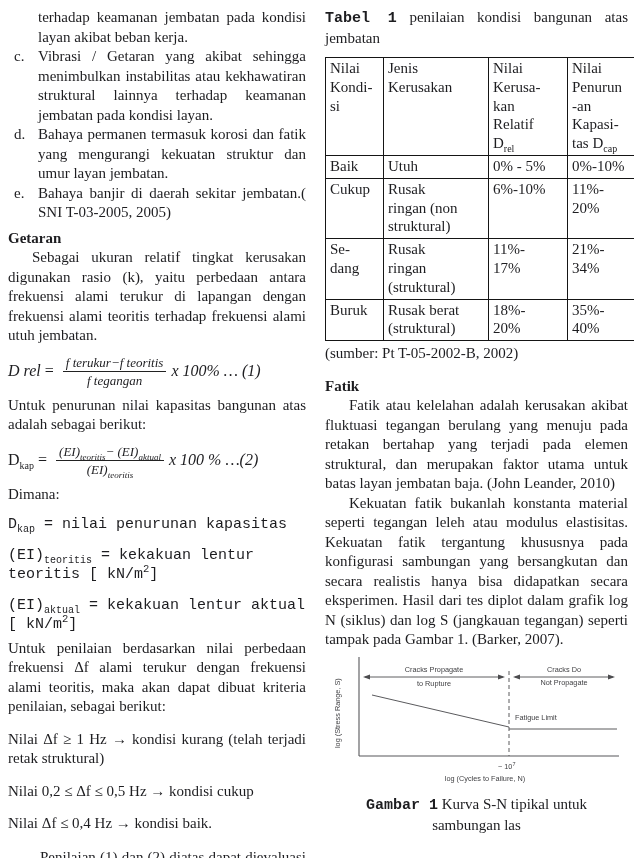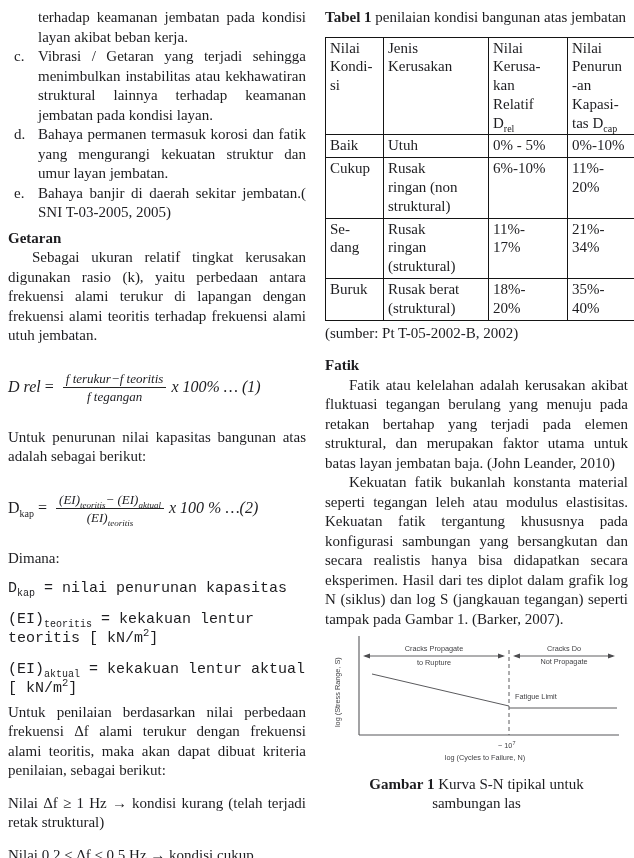--- a/index.html
+++ b/index.html
@@ -13,54 +13,54 @@
   .col-right{width:303px;flex:none;}
   p{margin:0;}
   .just{text-align:justify;}
   .cont{margin-left:30px;}
   .li{display:flex;}
   .li .marker{flex:none;width:24px;padding-left:6px;}
   .li .li-text{flex:1;text-align:justify;}
   .heading{font-weight:bold;margin-top:6px;}
   .indent{text-indent:24px;}
   .formula{display:flex;align-items:center;margin:9px 0 8px 0;font-style:italic;font-size:16px;}
-  .formula .frac{display:inline-flex;flex-direction:column;text-align:center;font-size:13px;line-height:15px;margin:16px 5px;}
+  .formula .frac{display:inline-flex;flex-direction:column;text-align:center;font-size:13px;line-height:15px;margin:0 5px;}
   .formula .num{border-bottom:1.2px solid #222;padding:0 3px 1px 3px;}
   .formula .den{padding-top:1px;}
   .formula .eq{margin:0 4px;}
   .roman{font-style:normal;}
   sub{font-size:10px;line-height:0;}
   sup{font-size:10.5px;line-height:0;}
   .def{margin-top:11px;font-family:Liberation Mono, monospace;}
   .gap-p{margin-top:4px;}
   .crit{margin-top:13px;text-align:justify;}
   .closing{margin-top:14px;text-align:justify;text-indent:32px;}
   .tcaption{text-align:justify;}
-  .bold{font-weight:bold;}
+  .bold{font-weight:bold;font-family:Liberation Mono, monospace;}
   table.t1{border-collapse:collapse;table-layout:fixed;width:297px;margin-top:9px;}
   table.t1 td{border:1.6px solid #151515;vertical-align:top;padding:1px 3px 2px 4px;line-height:18.8px;}
   .pre{white-space:pre-line;}
   .c1{width:50px;} .c2{width:97px;} .c3{width:71px;} .c4{width:73px;}
   .source{margin-top:3px;}
   .fatik-h{font-weight:bold;margin-top:13px;}
   .figure-wrap{margin-top:5px;margin-left:2px;}
   .figcap{margin-top:3px;text-align:center;max-width:252px;margin-left:auto;margin-right:auto;}
   svg text{font-family:"Liberation Sans", sans-serif;fill:#3f3f42;}
 </style>
 </head>
 <body>
 
 <div class="page">
 
   <div class="col-left">
     <p class="just cont">terhadap keamanan jembatan pada kondisi layan akibat beban kerja.</p>
 
     <div class="li">
       <span class="marker">c.</span>
-      <span class="li-text">Vibrasi / Getaran yang terjadi sehingga menimbulkan instabilitas atau kekhawatiran struktural lainnya terhadap keamanan jembatan pada kondisi layan.</span>
+      <span class="li-text">Vibrasi / Getaran yang akibat sehingga menimbulkan instabilitas atau kekhawatiran struktural lainnya terhadap keamanan jembatan pada kondisi layan.</span>
     </div>
     <div class="li">
       <span class="marker">d.</span>
       <span class="li-text">Bahaya permanen termasuk korosi dan fatik yang mengurangi kekuatan struktur dan umur layan jembatan.</span>
     </div>
     <div class="li">
       <span class="marker">e.</span>
       <span class="li-text">Bahaya banjir di daerah sekitar jembatan.( SNI T-03-2005, 2005)</span>
     </div>
 

